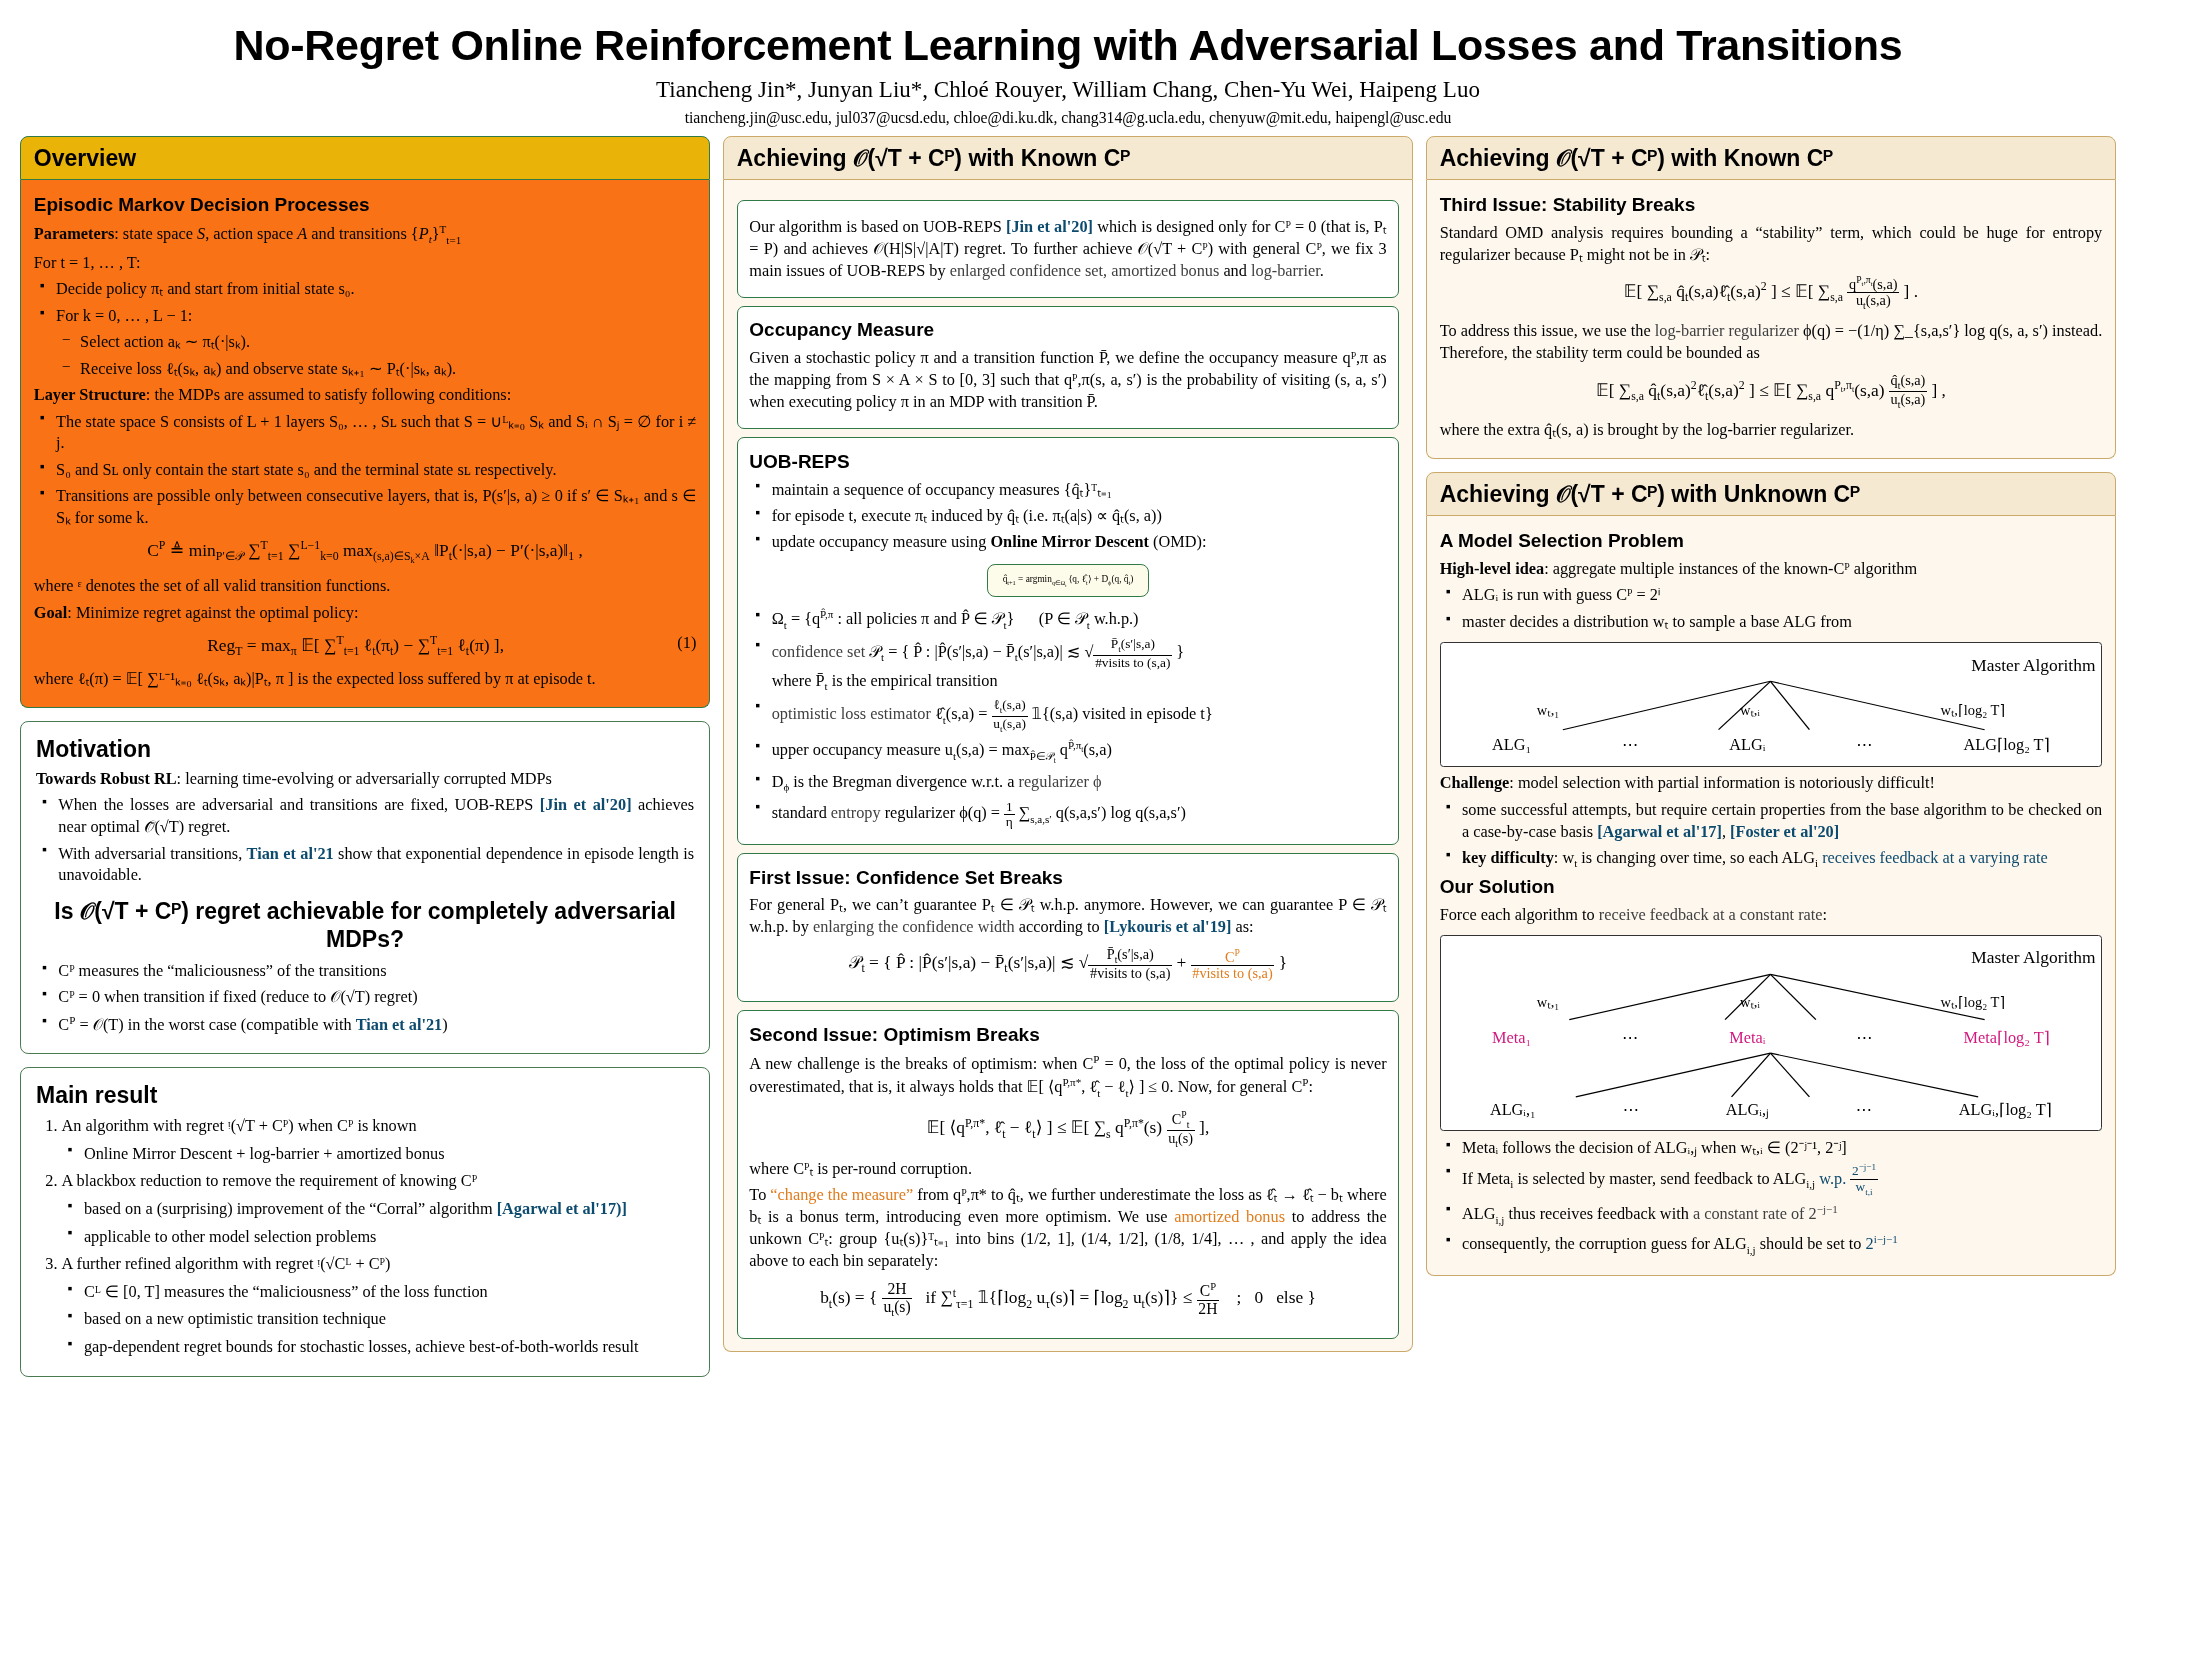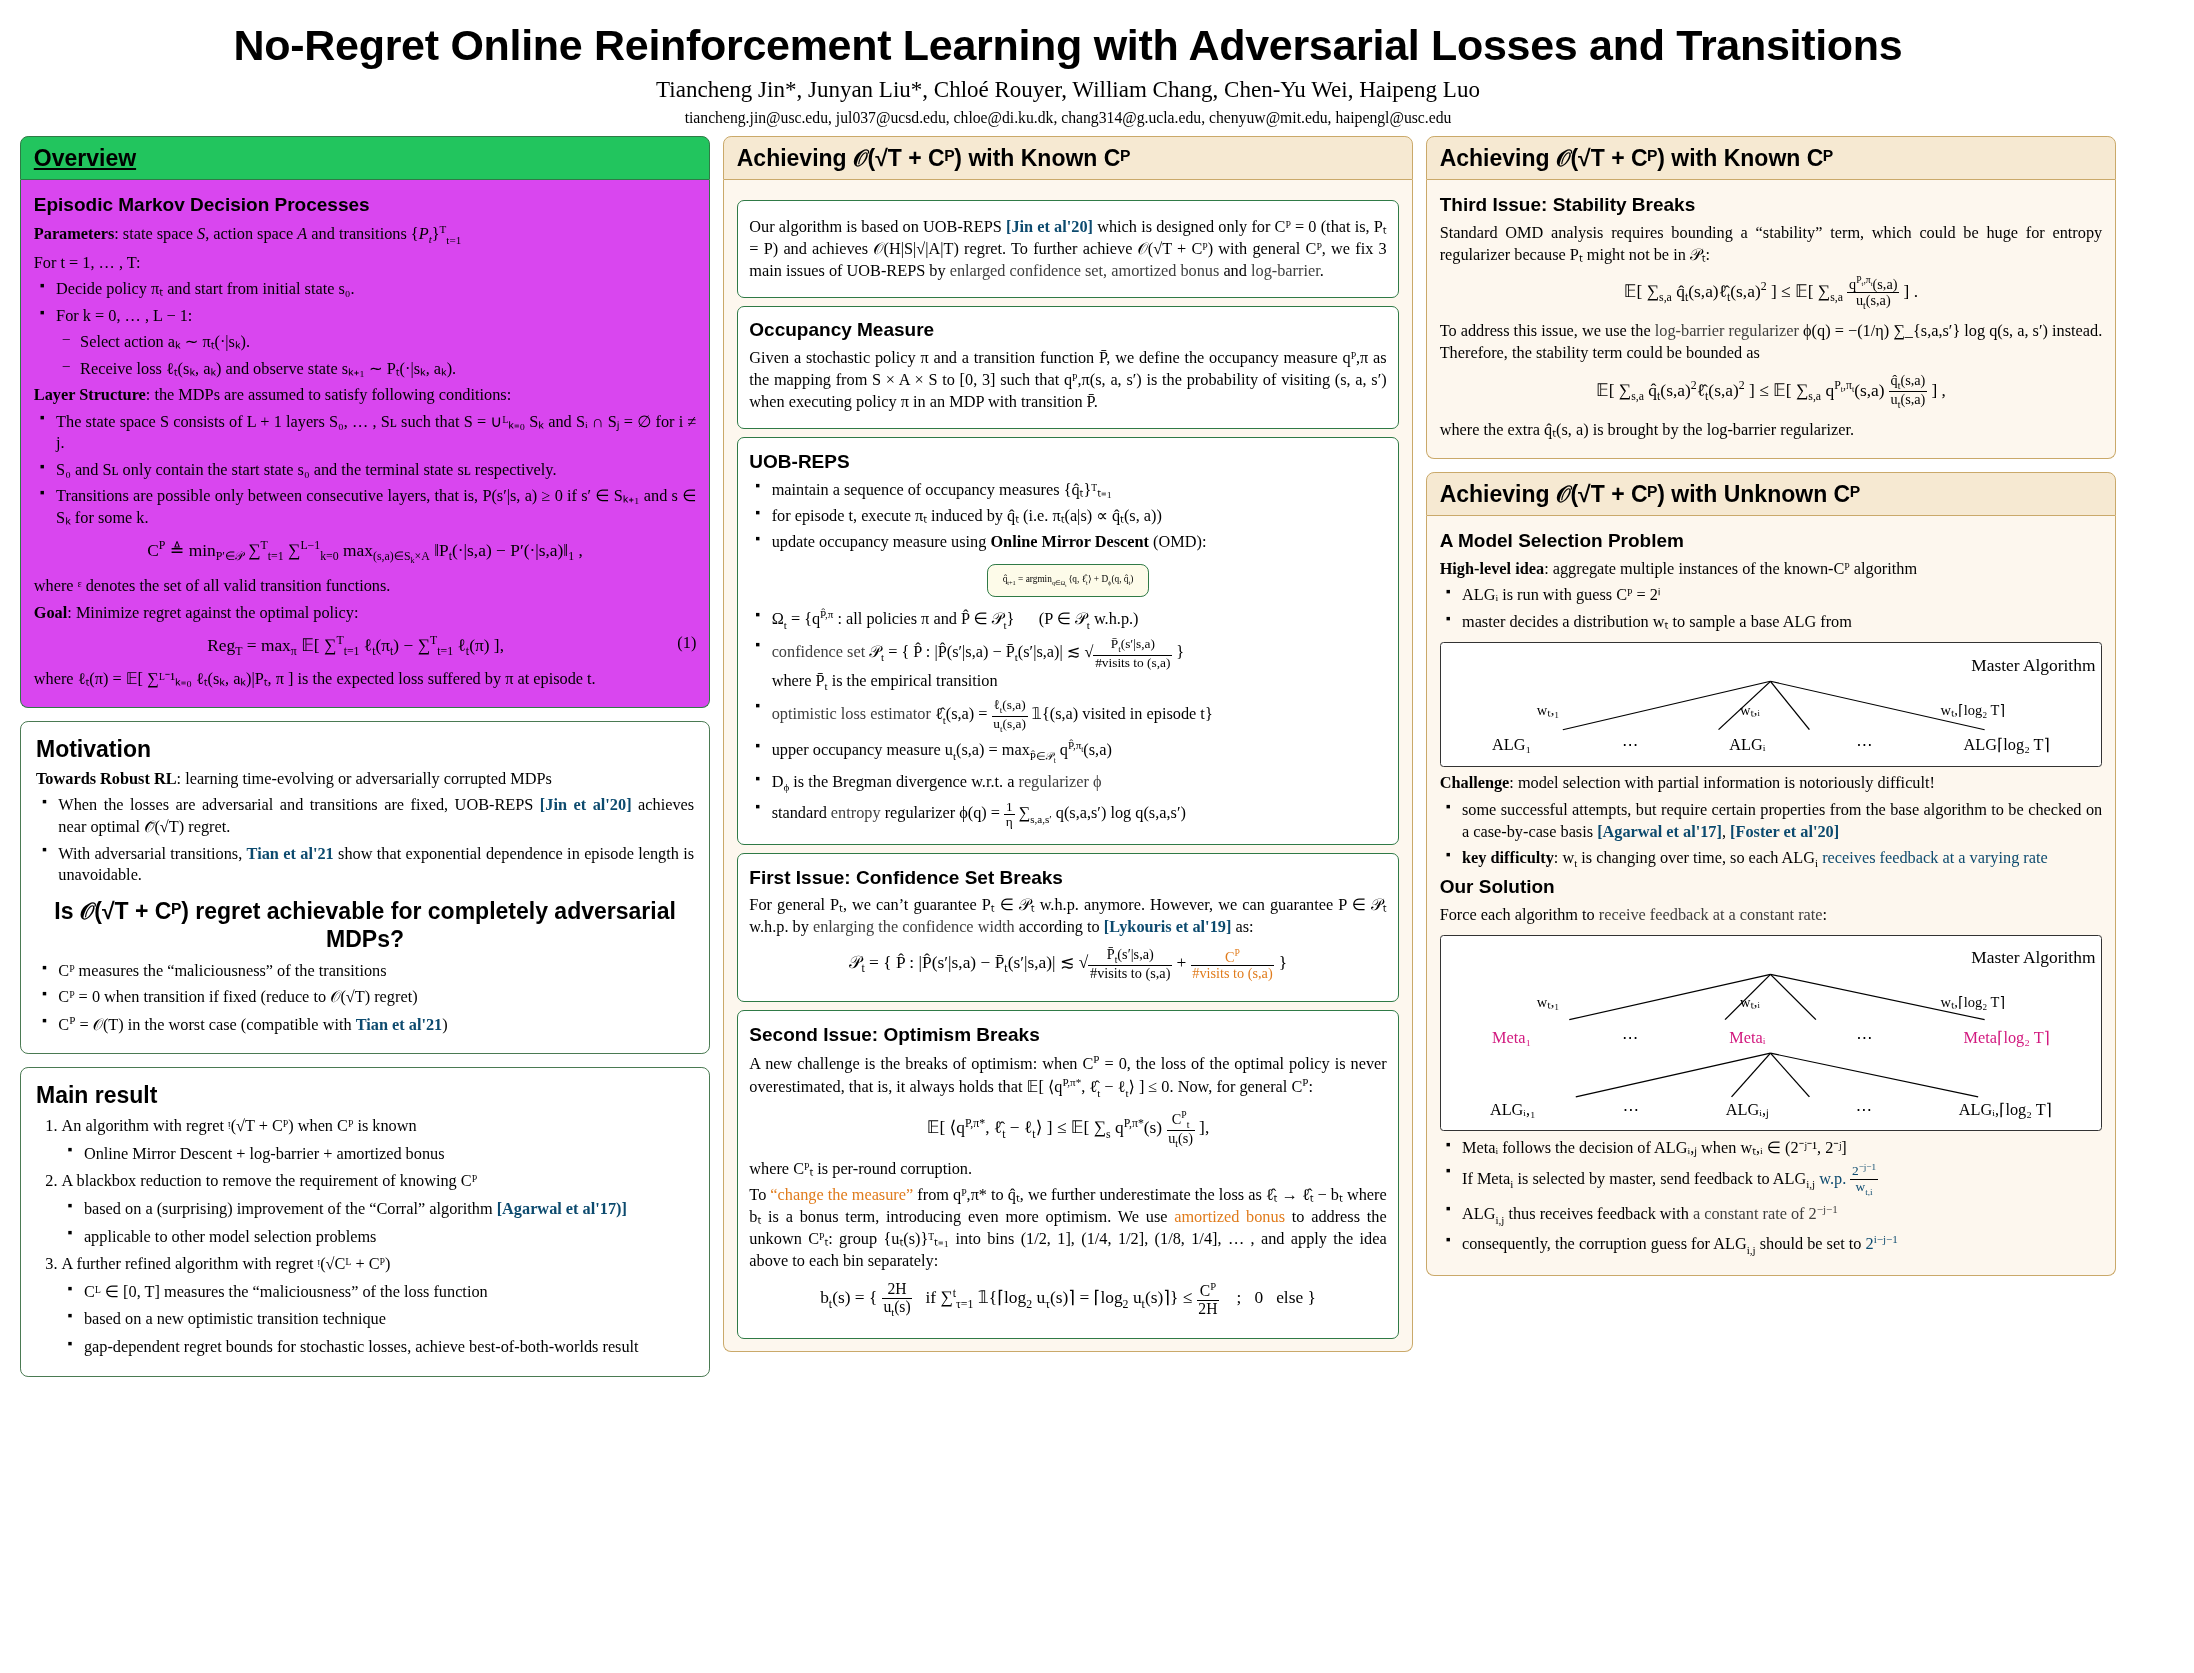--- a/index.html
+++ b/index.html
@@ -57,30 +57,30 @@
   .banner{
     border:1.2px solid #caa96a;
     border-radius:8.1px 8.1px 0 0;
     background:#f6e9d2;
     padding:8.1px 12.8px 7px 12.8px;
     font-family:"Liberation Sans", sans-serif;
     font-weight:bold;
     font-size:23px;
     box-sizing:border-box;
   }
-  .banner.green{border-color:#2f7a46;background:#22c55e;text-decoration:underline;}
+  .banner.green{border-color:#2f7a46;background:#eab308;}
   .panel{
     border:1.2px solid #caa96a;
     border-top:none;
     border-radius:0 0 8.1px 8.1px;
     background:#fdf7ee;
     padding:11.6px 12.8px 12.8px 12.8px;
     box-sizing:border-box;
   }
-  .panel.green{border-color:#2f7a46;background:#d946ef;}
+  .panel.green{border-color:#2f7a46;background:#f97316;}
   .group{display:flex;flex-direction:column;}
   .inner{
     border:1.2px solid #2f7a46;
     border-radius:7px;
     background:#ffffff;
     padding:10.5px 11.6px;
     margin:8.1px 0 0 0;
     box-sizing:border-box;
   }
   .highlight-eq{

